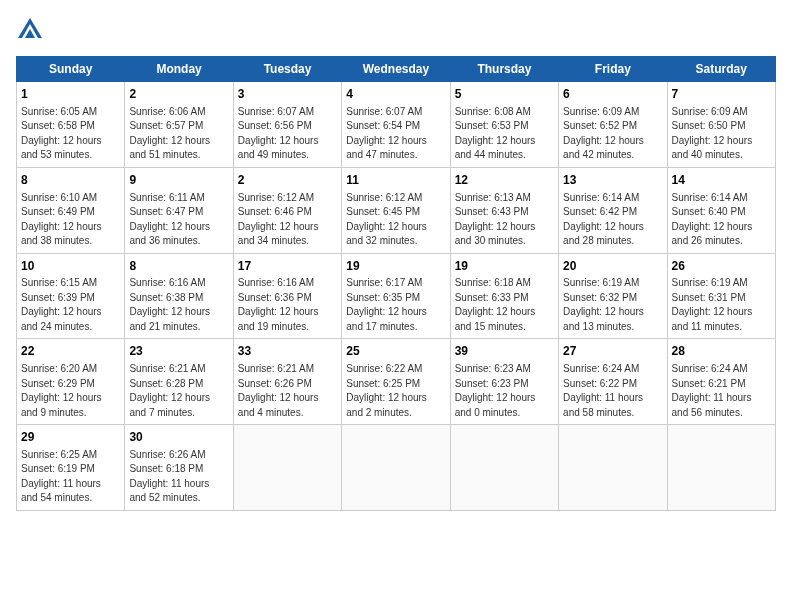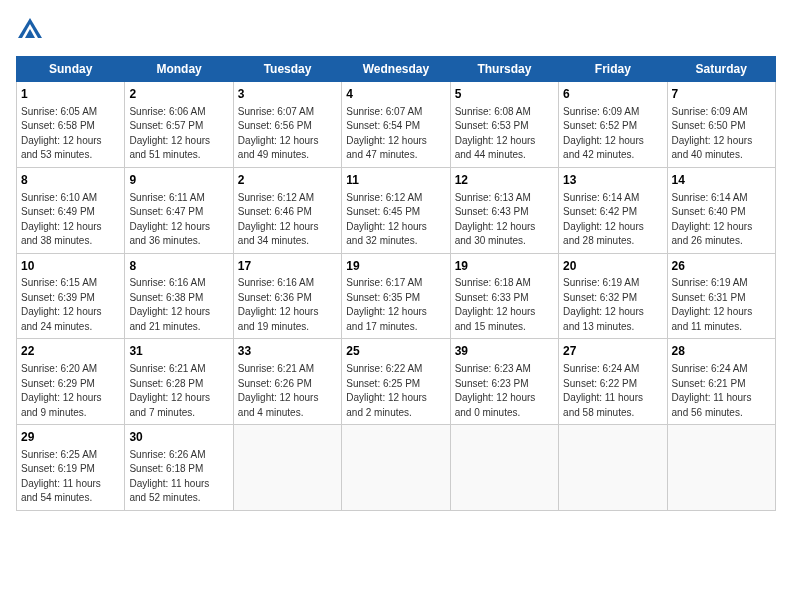--- a/index.html
+++ b/index.html
@@ -217,21 +217,21 @@
             <span class="day-num">26</span>
             <div class="day-info">Sunrise: 6:19 AM<br>Sunset: 6:31 PM<br>Daylight: 12 hours<br>and 11 minutes.</div>
           </td>
         </tr>
         <tr>
           <td>
             <span class="day-num">22</span>
             <div class="day-info">Sunrise: 6:20 AM<br>Sunset: 6:29 PM<br>Daylight: 12 hours<br>and 9 minutes.</div>
           </td>
           <td>
-            <span class="day-num">31</span>
+            <span class="day-num">23</span>
             <div class="day-info">Sunrise: 6:21 AM<br>Sunset: 6:28 PM<br>Daylight: 12 hours<br>and 7 minutes.</div>
           </td>
           <td>
             <span class="day-num">33</span>
             <div class="day-info">Sunrise: 6:21 AM<br>Sunset: 6:26 PM<br>Daylight: 12 hours<br>and 4 minutes.</div>
           </td>
           <td>
             <span class="day-num">25</span>
             <div class="day-info">Sunrise: 6:22 AM<br>Sunset: 6:25 PM<br>Daylight: 12 hours<br>and 2 minutes.</div>
           </td>

